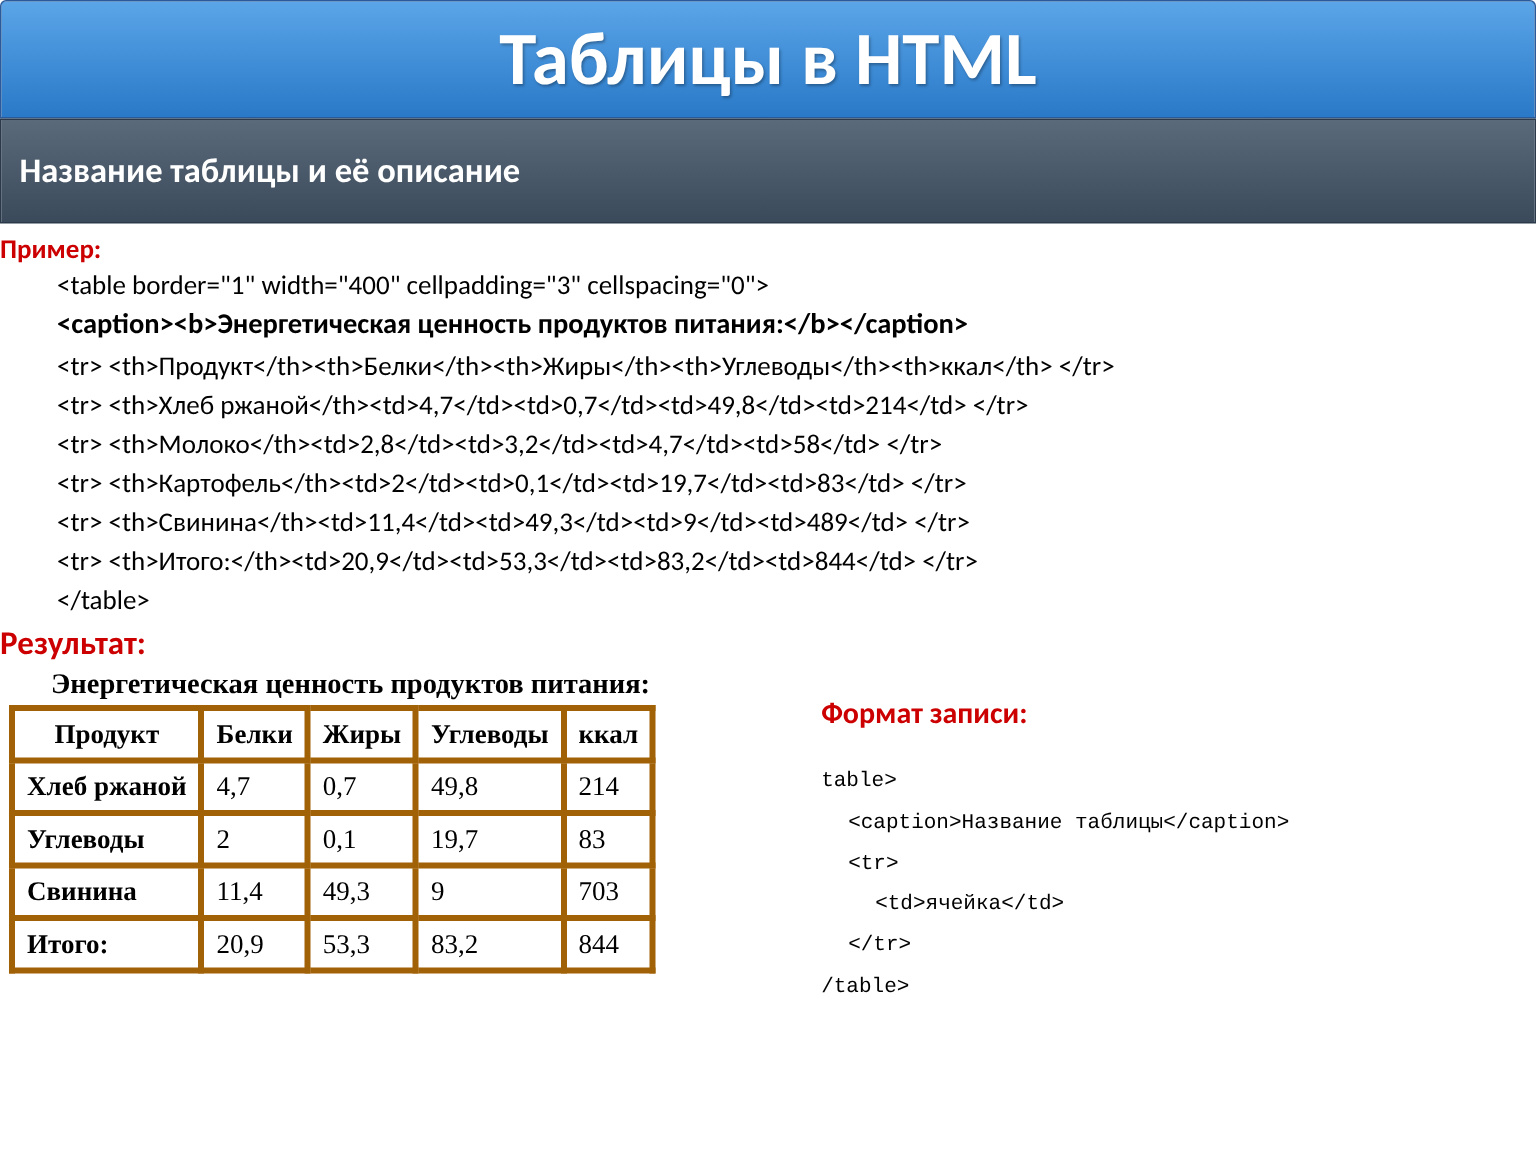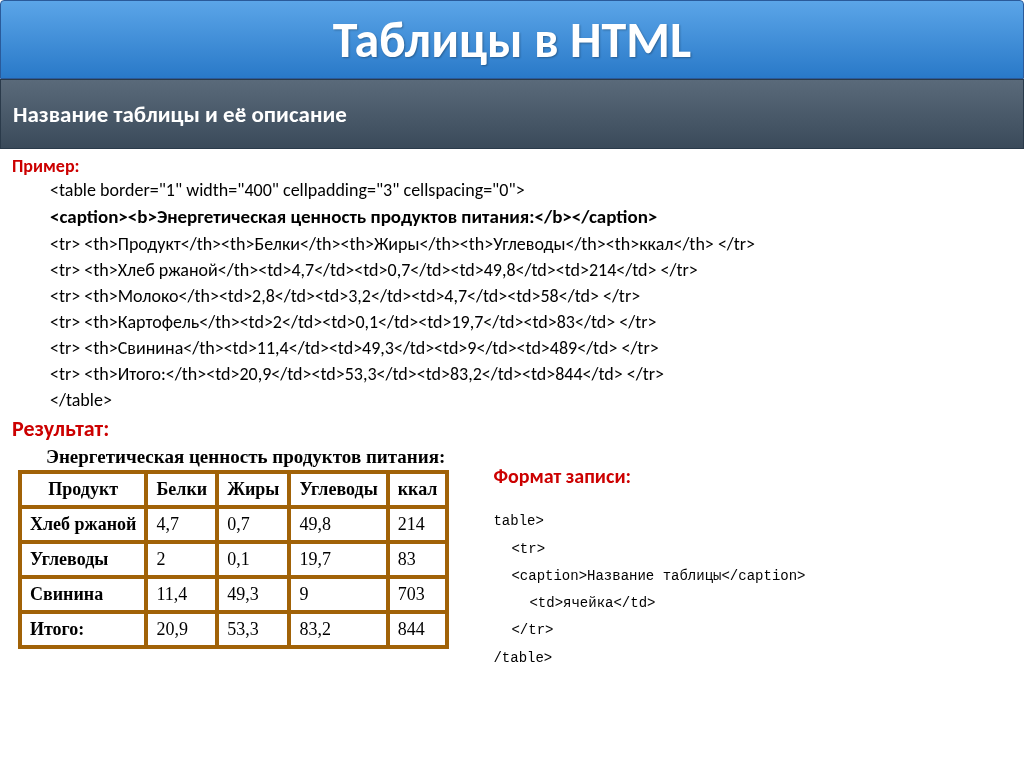--- a/index.html
+++ b/index.html
@@ -27,21 +27,21 @@
 .subtitle-bar {
   background: linear-gradient(to bottom, #5a6a7a, #3a4a5a);
   color: #fff;
   border: 1px solid #2a3a4a;
   padding: 20px 12px;
   font-size: 23px;
   font-weight: bold;
   font-family: 'Calibri', Arial, sans-serif;
 }
 .content {
-  padding: 6px 12px;
+  padding: 6px 0;
 }
 .label-example {
   color: #c00;
   font-weight: bold;
   font-size: 18px;
   font-family: 'Calibri', Arial, sans-serif;
 }
 .code-block {
   font-family: 'Calibri', Arial, sans-serif;
   font-size: 18px;
@@ -52,21 +52,21 @@
 .code-block .bold { font-weight: bold; font-size: 19px; }
 .label-result {
   color: #c00;
   font-weight: bold;
   font-size: 22px;
   font-family: 'Calibri', Arial, sans-serif;
   margin-top: 2px;
 }
 .result-format-row {
   display: flex;
-  gap: 44px;
+  gap: 110px;
   margin-top: 4px;
 }
 .result-table-wrap {
   margin-left: 6px;
 }
 .result-caption {
   font-family: 'Times New Roman', serif;
   font-weight: bold;
   font-size: 19px;
   margin-bottom: 2px;
@@ -175,21 +175,21 @@
           <td>844</td>
         </tr>
       </tbody>
         </table>
     </div>
 
     <div class="format-side">
       <div class="format-heading">Формат записи:</div>
       <div class="format-code">
         <div>table&gt;</div>
+        <div class="ind1">&lt;caption&gt;Название таблицы&lt;/caption&gt;</div>
         <div class="ind1">&lt;tr&gt;</div>
-        <div class="ind1">&lt;caption&gt;Название таблицы&lt;/caption&gt;</div>
         <div class="ind2">&lt;td&gt;ячейка&lt;/td&gt;</div>
         <div class="ind1">&lt;/tr&gt;</div>
         <div>/table&gt;</div>
       </div>
     </div>
   </div>
 </div>
 
 </body></html>

